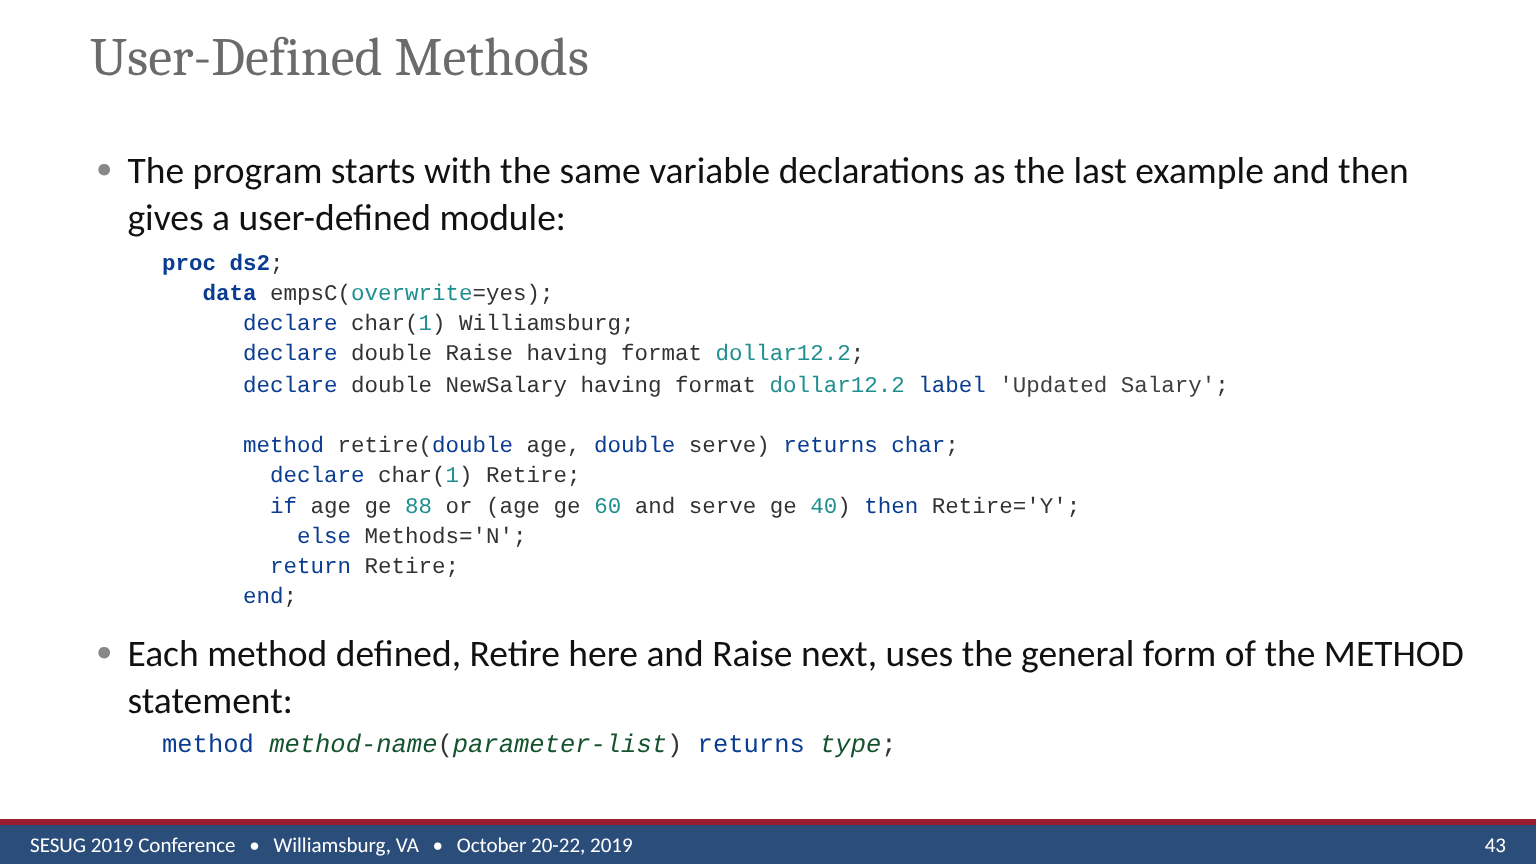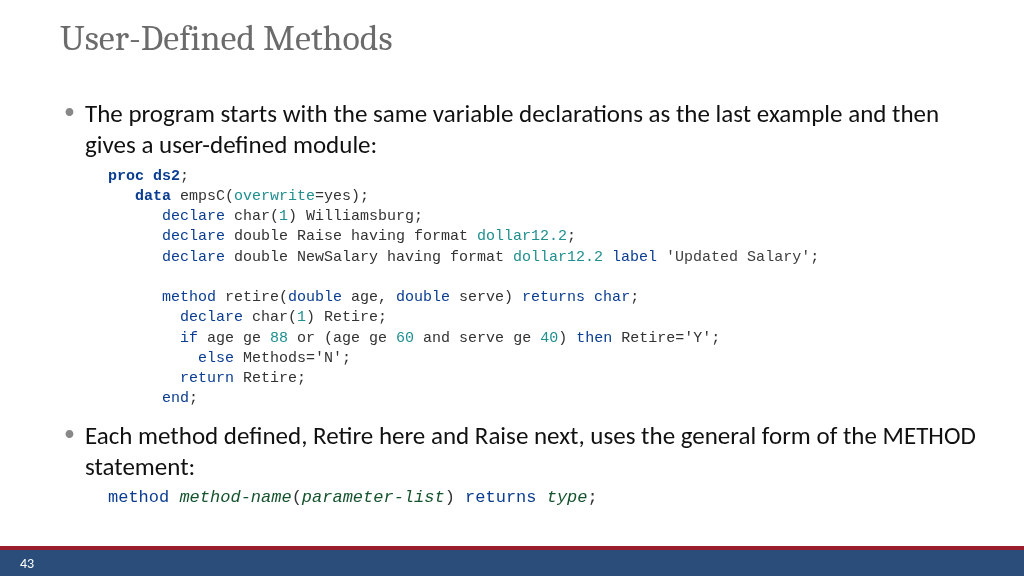--- a/index.html
+++ b/index.html
@@ -142,16 +142,23 @@
     <div class="bullet">
       <div class="dot">•</div>
       <div class="text">Each method defined, Retire here and Raise next, uses the general form of the METHOD statement:</div>
     </div>
 
     <div class="code2"><span class="kw-blue">method</span> <span class="ital">method-name</span><span>(</span><span class="ital">parameter-list</span><span>) </span><span class="kw-blue">returns</span><span> </span><span class="ital">type</span><span>;</span></div>
 
   </div>
 
   <div class="footer">
+    <div>
+      <span>SESUG 2019 Conference</span>
+      <span class="sep">•</span>
+      <span>Williamsburg, VA</span>
+      <span class="sep">•</span>
+      <span>October 20-22, 2019</span>
+    </div>
     <div>43</div>
   </div>
 
 </div>
 
 </body></html>

